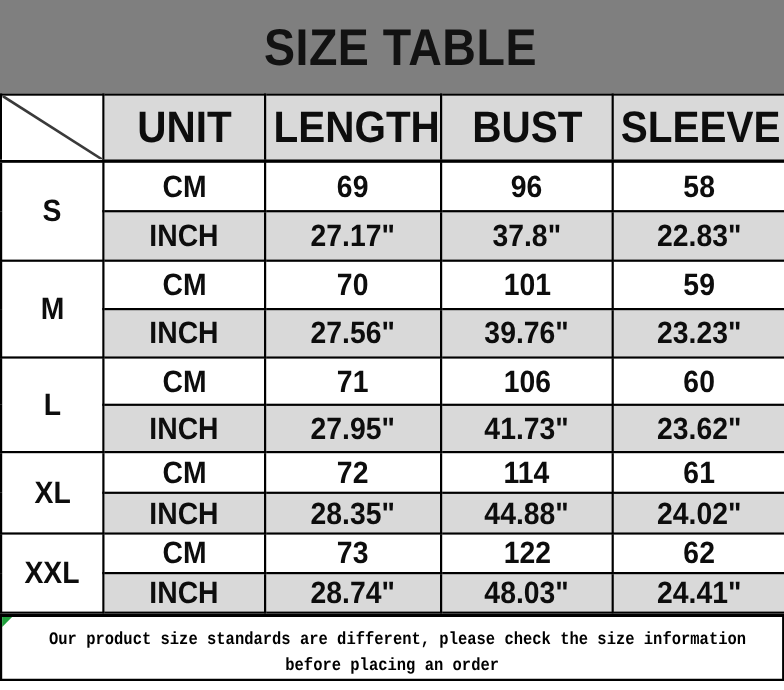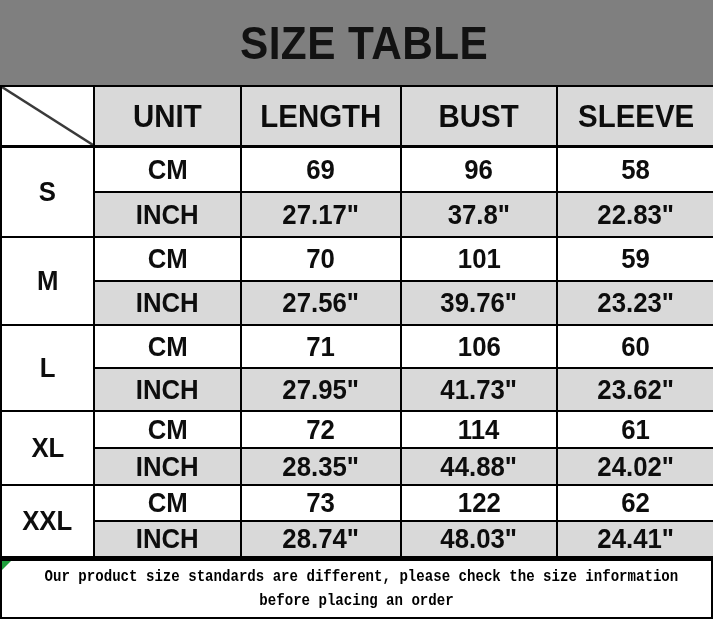--- a/index.html
+++ b/index.html
@@ -28,21 +28,21 @@
   table.size-table td, table.size-table th {
     border: 2px solid #000000; padding: 0;
     text-align: center; vertical-align: middle;
     font-weight: 700; overflow: hidden; white-space: nowrap;
   }
   
   .header-row th, .header-row td { border-top: none; }
   table.size-table tr > *:last-child { border-right: none; }
   .row-last td { border-bottom: none; }
 
-  .header-row th { background: #d9d9d9; height: 58px; font-size: 32px; }
+  .header-row th { background: #d9d9d9; height: 58px; font-size: 40px; }
   .header-row { border-bottom: 3px solid #000; }
   .header-row th { border-bottom-width: 3px; }
 
   .corner-cell { background: #ffffff; position: relative; }
   .corner-cell svg { position: absolute; top: 0; left: 0; width: 100%; height: 100%; display: block; }
 
   .size-cell { background: #d9d9d9; font-size: 30px; }
   .r-cm td { background: #ffffff; border-top-width: 3px; }
   .r-inch td { background: #d9d9d9; border-top-width: 2px; }
   .r-cm td, .r-inch td { font-size: 28px; }
@@ -53,21 +53,21 @@
   .h-d td { height: 35px; }   
   .h-e td { height: 34px; }   
 
   .cv { display: inline-block; transform: scaleX(0.92); }
 
   
   .note-box {
     box-sizing: border-box; width: 713px; height: 61px;
     border: 2px solid #000; border-top-width: 3px;
     background: #ffffff; position: relative;
-    display: flex; flex-direction: column; justify-content: center;
+    display: flex; flex-direction: column; justify-content: flex-end;
     row-gap: 1px;
   }
   .note-line {
     font-family: "Liberation Mono", monospace; font-weight: 700;
     font-size: 16px; line-height: 23px; color: #000;
     text-align: center; transform: scaleX(0.88); white-space: nowrap;
   }
   .comment-marker {
     position: absolute; top: 0; left: 0; width: 0; height: 0;
     border-top: 9px solid #1fa03c; border-right: 9px solid transparent;

